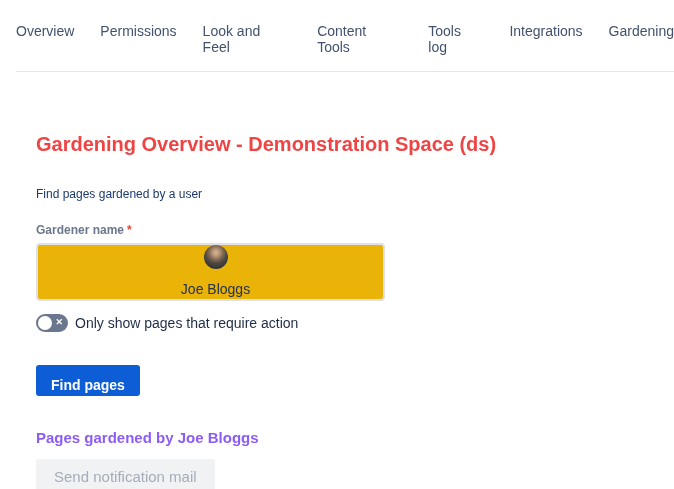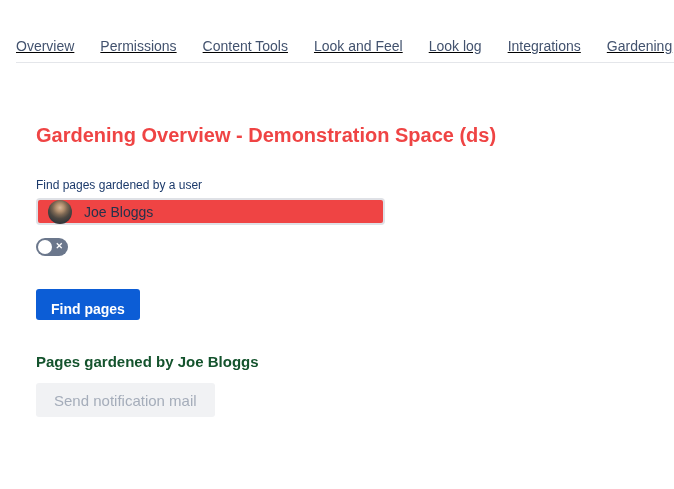--- a/index.html
+++ b/index.html
@@ -2,94 +2,98 @@
 <html><head>
 <meta charset="utf-8">
 <style>
   * { margin:0; padding:0; box-sizing:border-box; }
   html,body { width:674px; height:489px; overflow:hidden; background:#ffffff;
     font-family:"Liberation Sans", sans-serif; -webkit-font-smoothing:antialiased; }
 
   .app-title { font-size:25px; font-weight:700; color:#1c3a6b;
     margin:3px 0 0 20px; letter-spacing:.2px; }
 
-  .tabbar { display:flex; gap:26px; margin:38px 0 0 16px;
-    padding-bottom:8px; border-bottom:1px solid #e4e6ea;text-decoration:underline; }
+  .tabbar { display:flex; gap:26px; margin:23px 0 0 16px;
+    padding-bottom:16px; border-bottom:1px solid #e4e6ea; }
   .tab { font-size:14px; color:#42526e; text-decoration:none; cursor:pointer; }
 
   .content { padding-left:36px; }
 
   .h-main { font-size:20px; font-weight:700; color:#ef4444; margin-top:61px; }
   .h-section { font-size:12px; font-weight:400; color:#1c3a6b; margin-top:31px; }
 
   .field-label { display:block; margin-top:22px; font-size:12px; font-weight:700;
     color:#6b778c; }
   .req { color:#e34935; margin-left:3px; }
 
-  .userpick { margin-top:6px; width:349px; height:27px; background:#ef4444;
+  .userpick { margin-top:6px; width:349px; height:58px; background:#eab308;
     border:2px solid #dfe1e6; border-radius:4px; display:flex; align-items:center;
-    gap:12px; padding-left:10px; cursor:pointer; }
+    gap:12px; padding-left:10px; cursor:pointer;flex-direction:column; }
   .avatar { width:24px; height:24px; border-radius:50%; flex:0 0 auto;
     background:
       radial-gradient(circle at 50% 32%, #d9b89b 0%, #b2906f 20%, #7c6753 36%, #4d4741 54%, #35373a 74%, #2a2c2f 100%); }
   .userpick .name { font-size:14px; color:#24324b; }
 
   .toggle-row { display:flex; align-items:center; gap:7px; margin-top:13px; }
   .toggle { position:relative; width:32px; height:18px; background:#6b778c;
     border-radius:9px; cursor:pointer; flex:0 0 auto; }
   .toggle .knob { position:absolute; left:2px; top:2px; width:14px; height:14px;
     background:#ffffff; border-radius:50%; }
   .toggle .cross { position:absolute; right:5px; top:50%; transform:translateY(-52%);
     color:#ffffff; font-size:9px; line-height:1; font-weight:700; }
   .toggle-row .lbl { font-size:14px; color:#1f2c45; }
 
   .btn-primary { display:inline-block; margin-top:33px; height:31px; padding:12px 15px;
     background:#0c5dd6; color:#ffffff; font-size:14px; font-weight:700;
     border:none; border-radius:3px; cursor:pointer;
     font-family:"Liberation Sans", sans-serif; }
 
-  .h-results { font-size:15px; font-weight:700; color:#14532d; margin-top:33px; }
+  .h-results { font-size:15px; font-weight:700; color:#8b5cf6; margin-top:33px; }
 
   .btn-disabled { display:inline-block; margin-top:13px; height:34px; padding:0 18px;
     background:#f1f2f4; color:#a5adba; font-size:15px; border:none; border-radius:3px;
     cursor:not-allowed; font-family:"Liberation Sans", sans-serif; }
 </style>
 </head>
 <body>
 
 <div class="app">
 
 
   <nav class="tabbar">
     <a class="tab">Overview</a>
     <a class="tab">Permissions</a>
+    <a class="tab">Look and Feel</a>
     <a class="tab">Content Tools</a>
-    <a class="tab">Look and Feel</a>
-    <a class="tab">Look log</a>
+    <a class="tab">Tools log</a>
     <a class="tab">Integrations</a>
     <a class="tab">Gardening</a>
   </nav>
 
   <main class="content">
 
     <div class="h-main">Gardening Overview - Demonstration Space (ds)</div>
 
     <div class="h-section">Find pages gardened by a user</div>
 
+    <label class="field-label">
+      <span>Gardener name</span><span class="req">*</span>
+    </label>
 
     <div class="userpick">
       <span class="avatar"></span>
       <span class="name">Joe Bloggs</span>
     </div>
 
     <div class="toggle-row">
       <span class="toggle">
         <span class="knob"></span>
         <span class="cross">✕</span>
       </span>
+      <span class="lbl">Only show pages that require action</span>
     </div>
 
     <button class="btn-primary">Find pages</button>
 
     <div class="h-results">Pages gardened by Joe Bloggs</div>
 
     <button class="btn-disabled" disabled="">Send notification mail</button>
 
   </main>
 </div>

